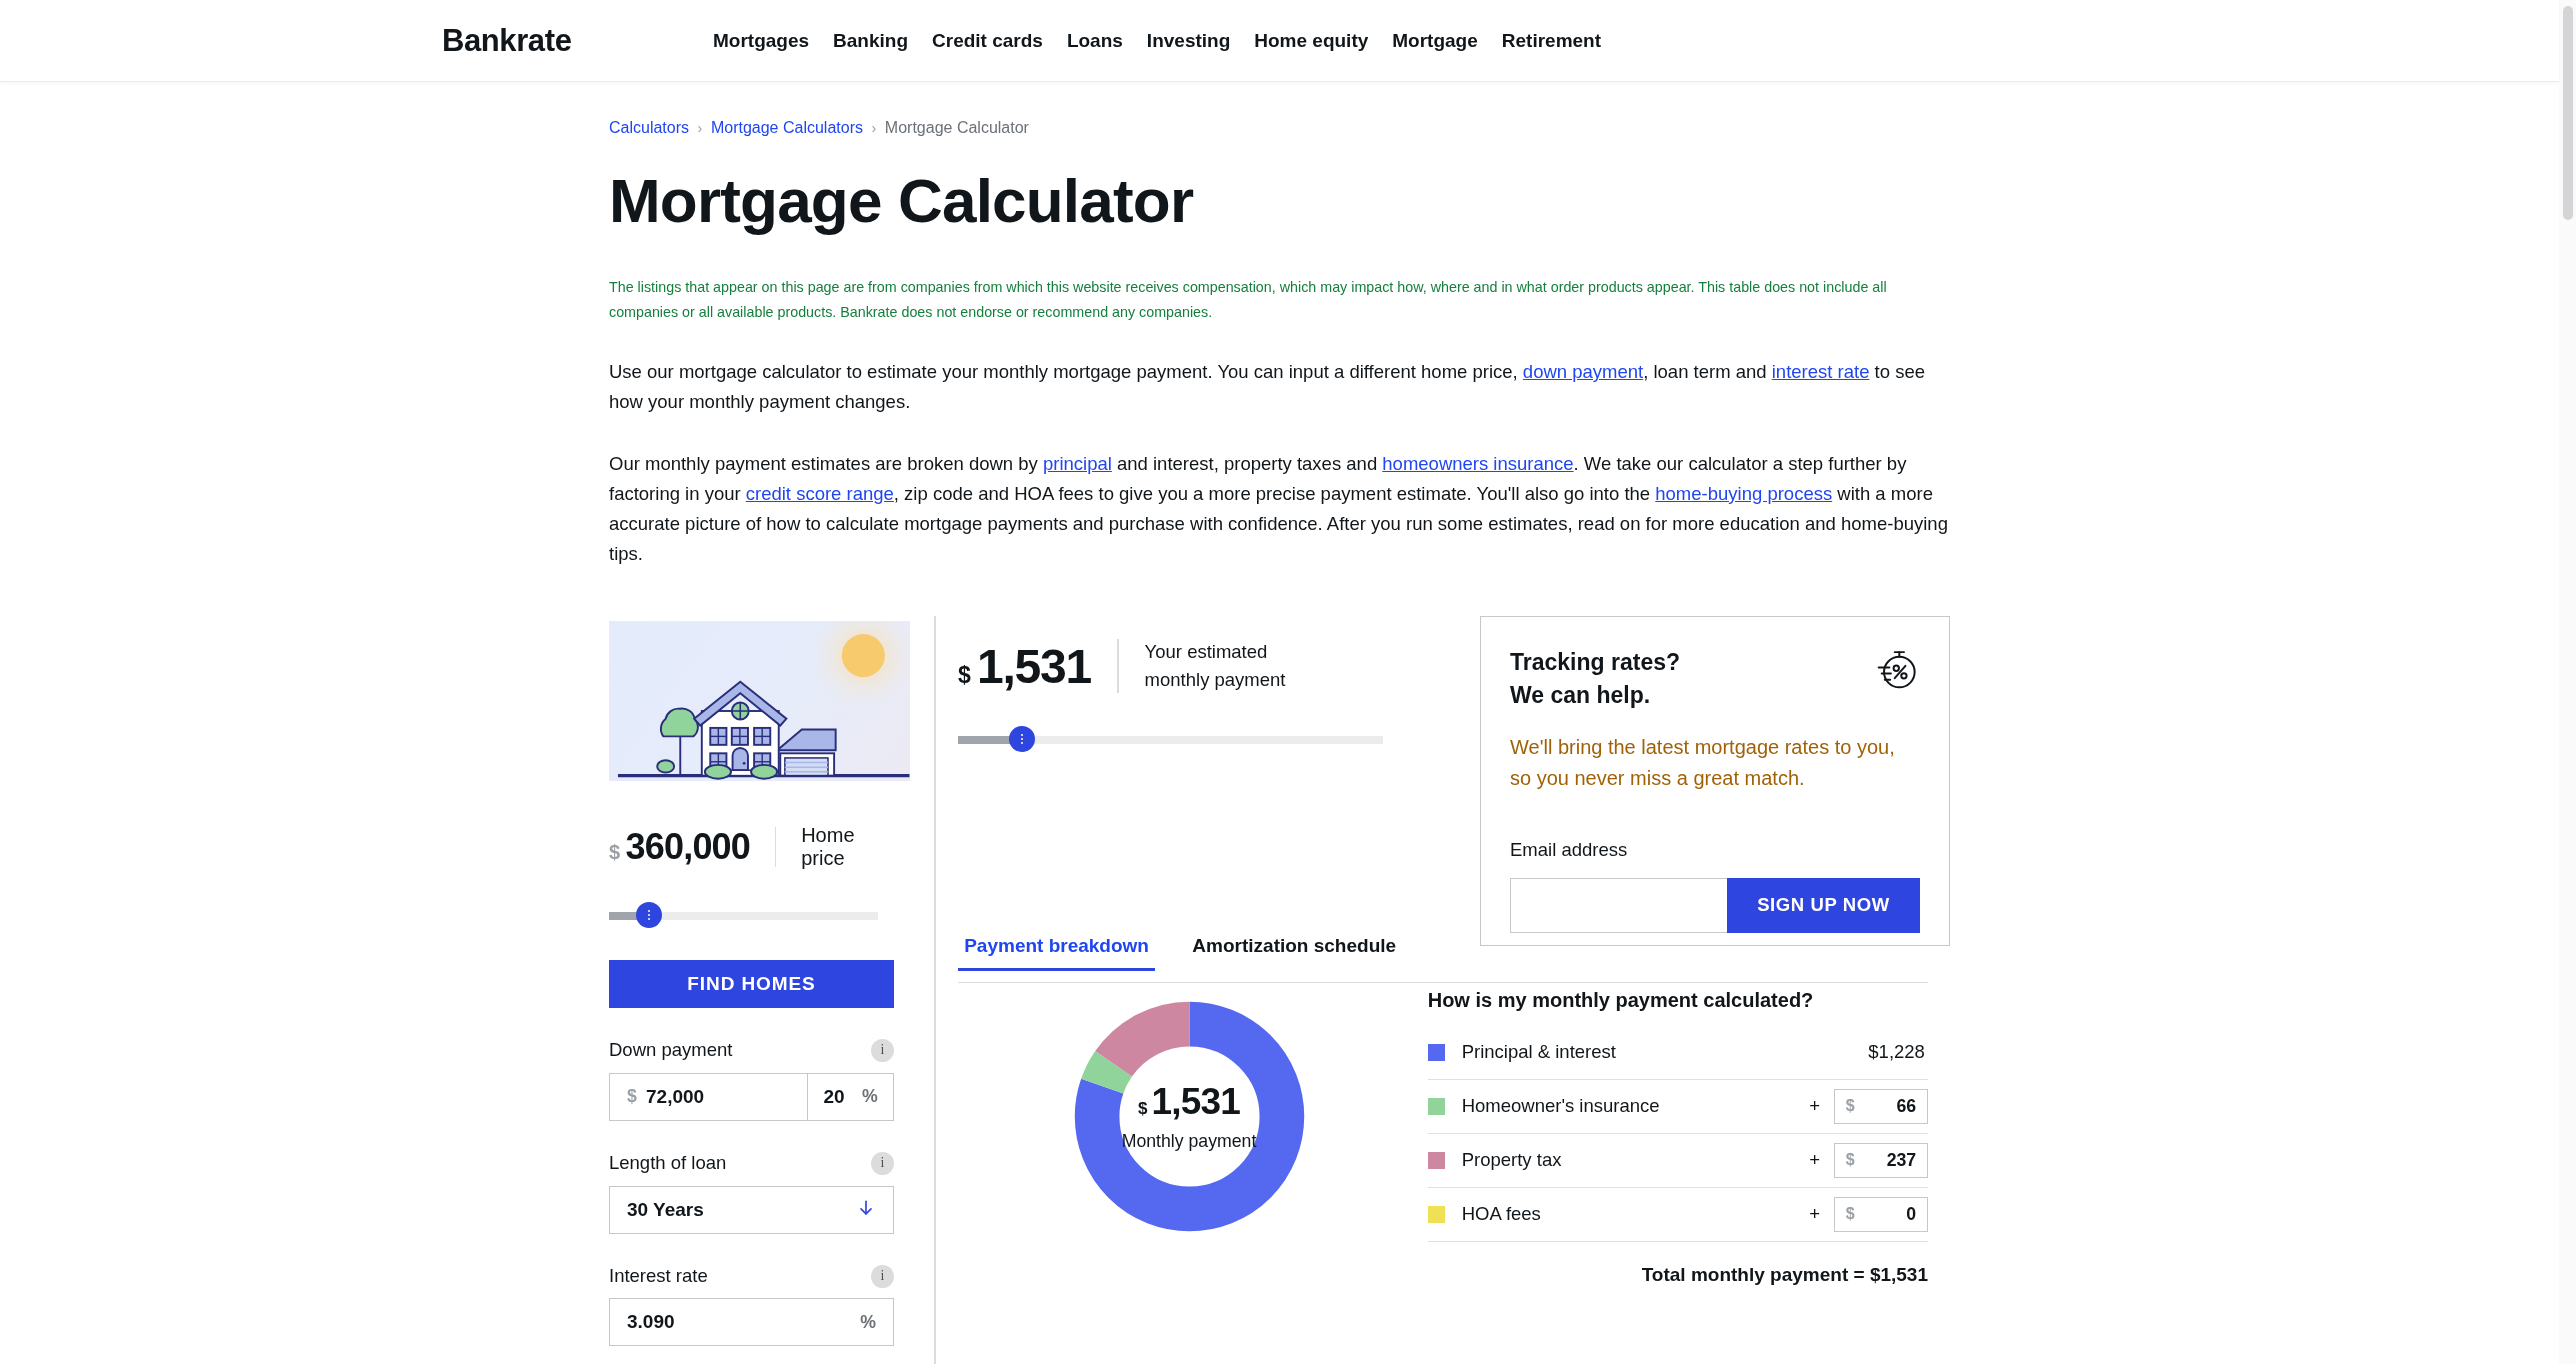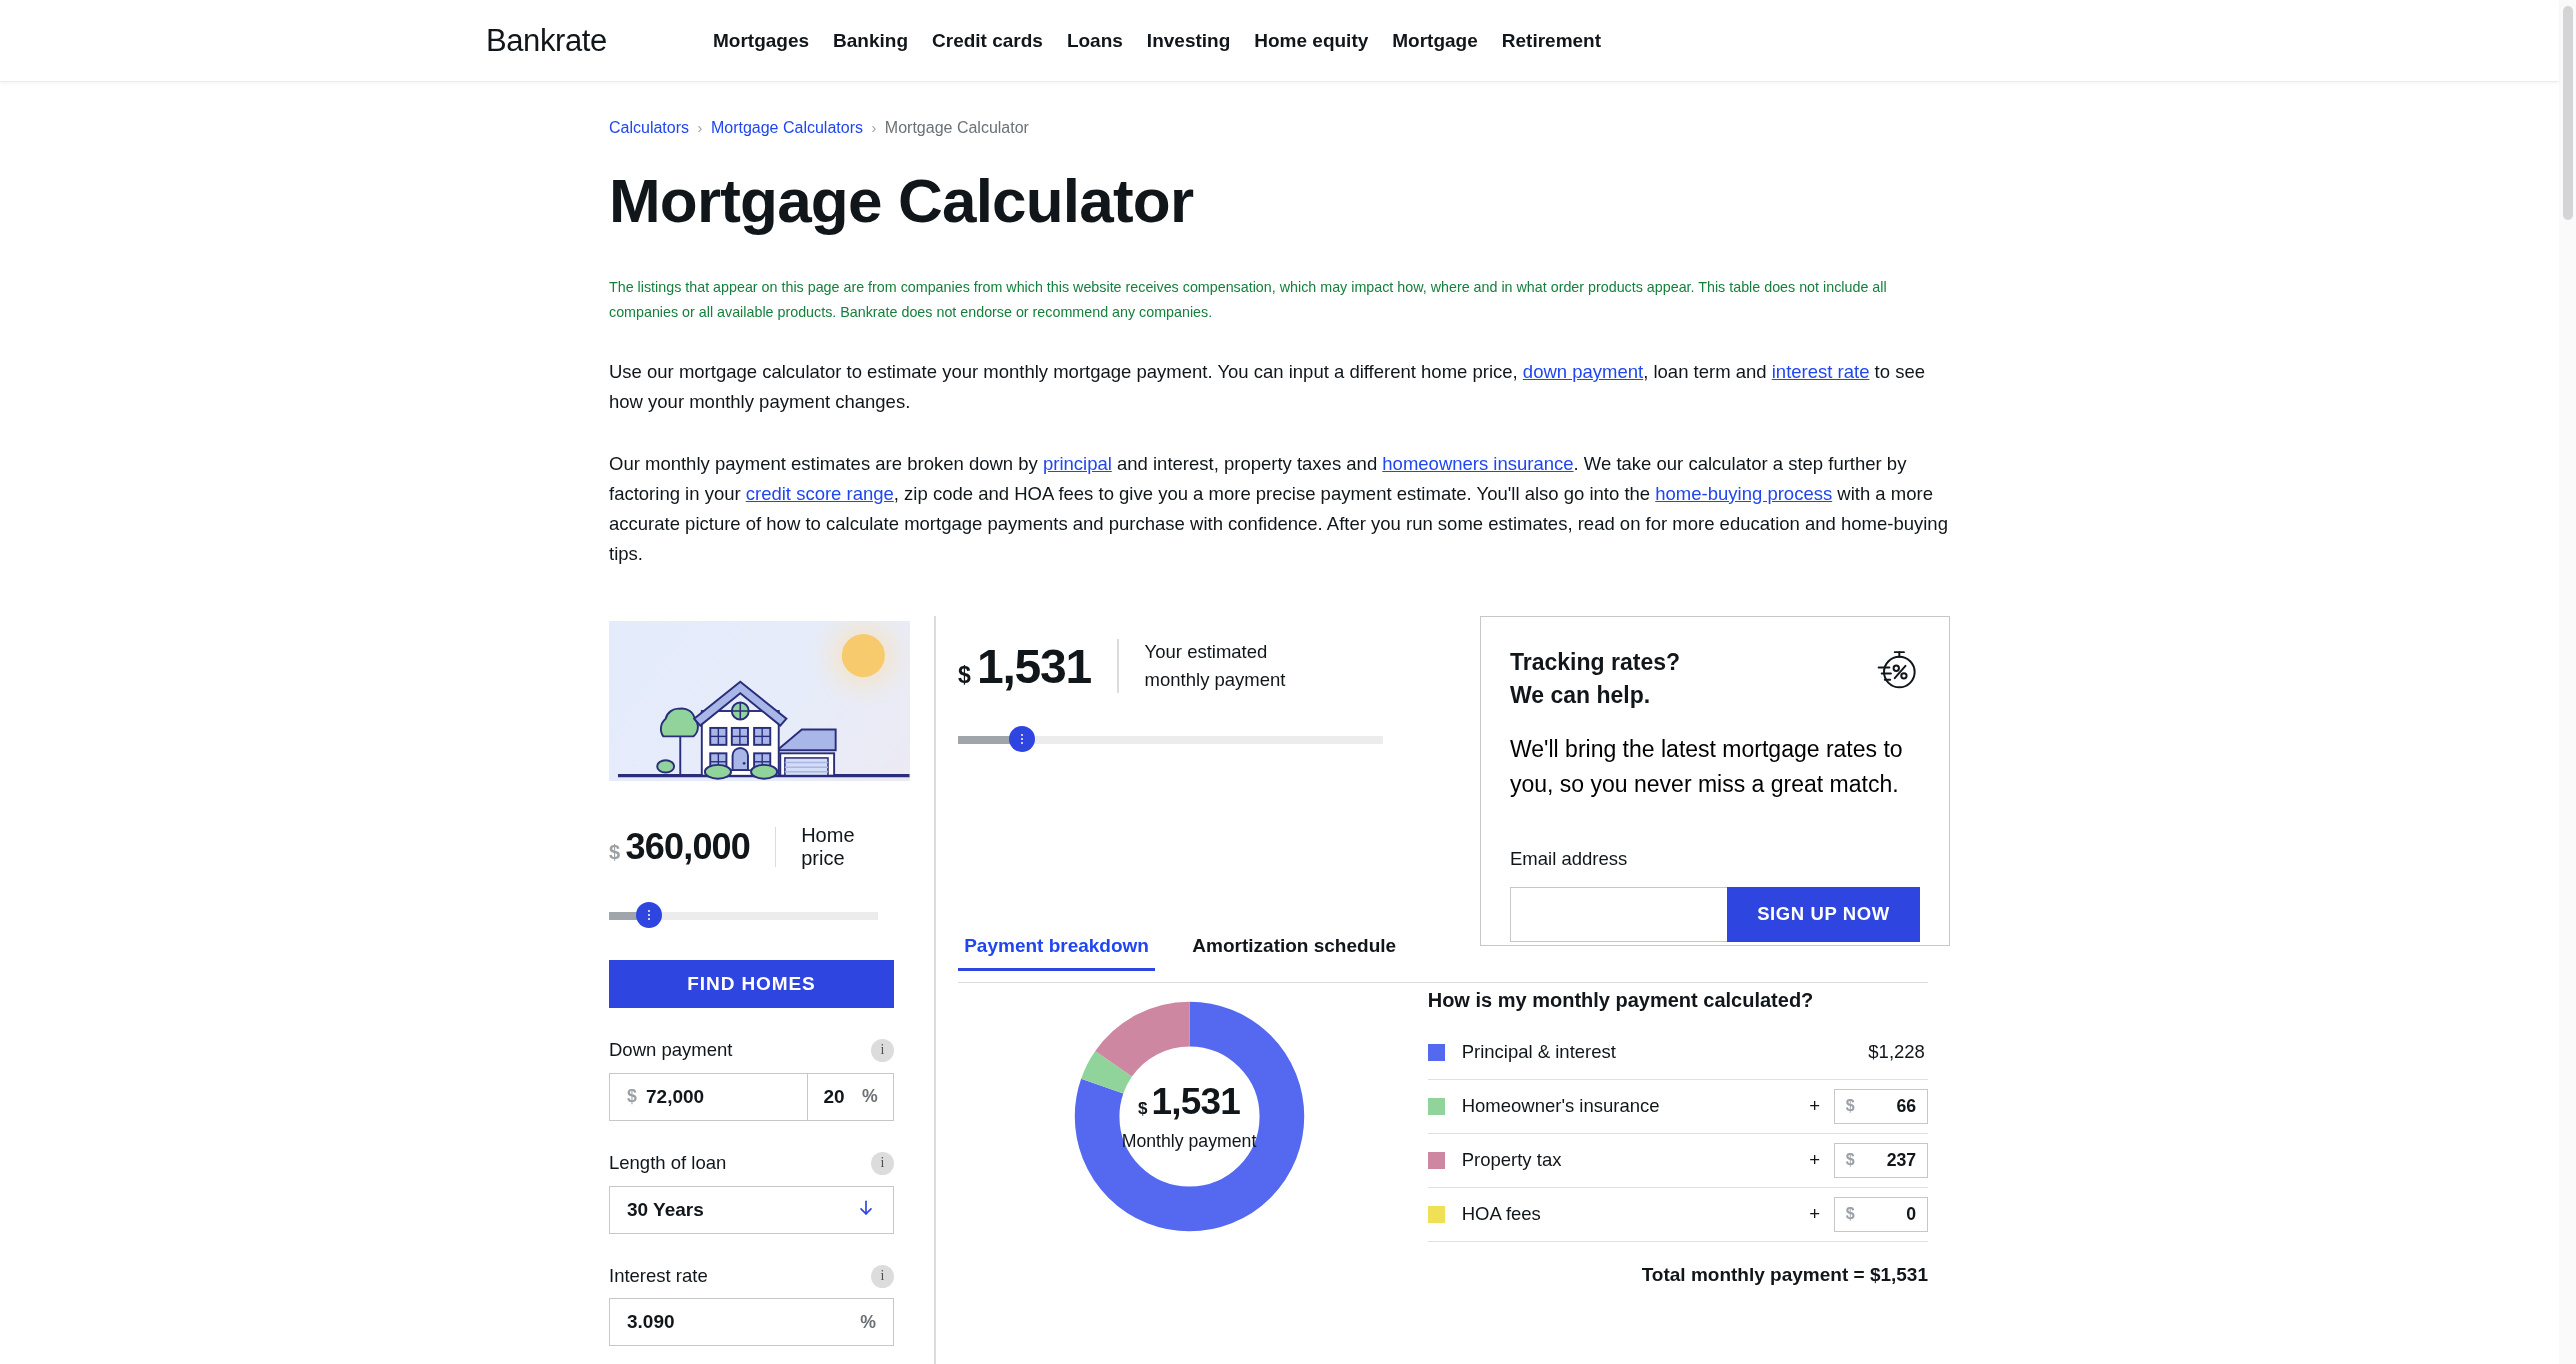--- a/index.html
+++ b/index.html
@@ -13,23 +13,23 @@
 
   
   .site-header{
     position:absolute; top:0; left:0; width:2559px; height:82px;
     background:#fff; display:flex; align-items:center;
     border-bottom:0.8px solid #ececec;
     box-shadow:0 1.5px 3.1px rgba(0,0,0,0.035);
     z-index:10;
   }
   .brand{
-    position:absolute; left:486px; top:50%; transform:translateY(-50%);
+    position:absolute; left:442px; top:50%; transform:translateY(-50%);
     font-family:"Liberation Sans", sans-serif;
-    font-size:31px; font-weight:400; color:#11161a; letter-spacing:-0.4px;
+    font-size:31px; font-weight:700; color:#11161a; letter-spacing:-0.4px;
   }
   .nav{
     position:absolute; left:713px; top:50%; transform:translateY(-50%);
     display:flex; align-items:flex-start; gap:24px;
   }
   .nav-item{
     font-size:19px; font-weight:600; color:#11161a;
     white-space:nowrap; cursor:pointer;
   }
   .header-right{
@@ -160,21 +160,21 @@
 
   .est-slider{ margin-top:32px; position:relative; height:26px; width:425px;}
 
   
   .track-card{
     position:absolute; right:0; top:-4.6px; width:470px; height:330px;
     border:0.8px solid #c7c7c7; background:#fff; padding:29px 29px 0 29px;
   }
   .track-head{ display:flex; justify-content:space-between; align-items:flex-start;}
   .track-title{ font-size:23px; font-weight:700; color:#11161a; line-height:1.42;}
-  .track-sub{ margin-top:20px; font-size:23px; line-height:1.55; color:#000000; max-width:409px;}
+  .track-sub{ margin-top:20px; font-size:20px; line-height:1.55; color:#a16207; max-width:409px;}
   .track-email-label{ margin-top:45px; font-size:18.5px; color:#11161a;}
   .track-form{ margin-top:17px; display:flex; height:55px;}
   .track-input{ width:217px; border:0.8px solid #c7c7c7; border-right:none; background:#fff;}
   .track-submit{
     flex:1; background:#2f45e0; color:#fff; font-size:18.5px; font-weight:700;
     letter-spacing:0.6px; display:flex; align-items:center; justify-content:center;
     cursor:pointer;
   }
 
   

